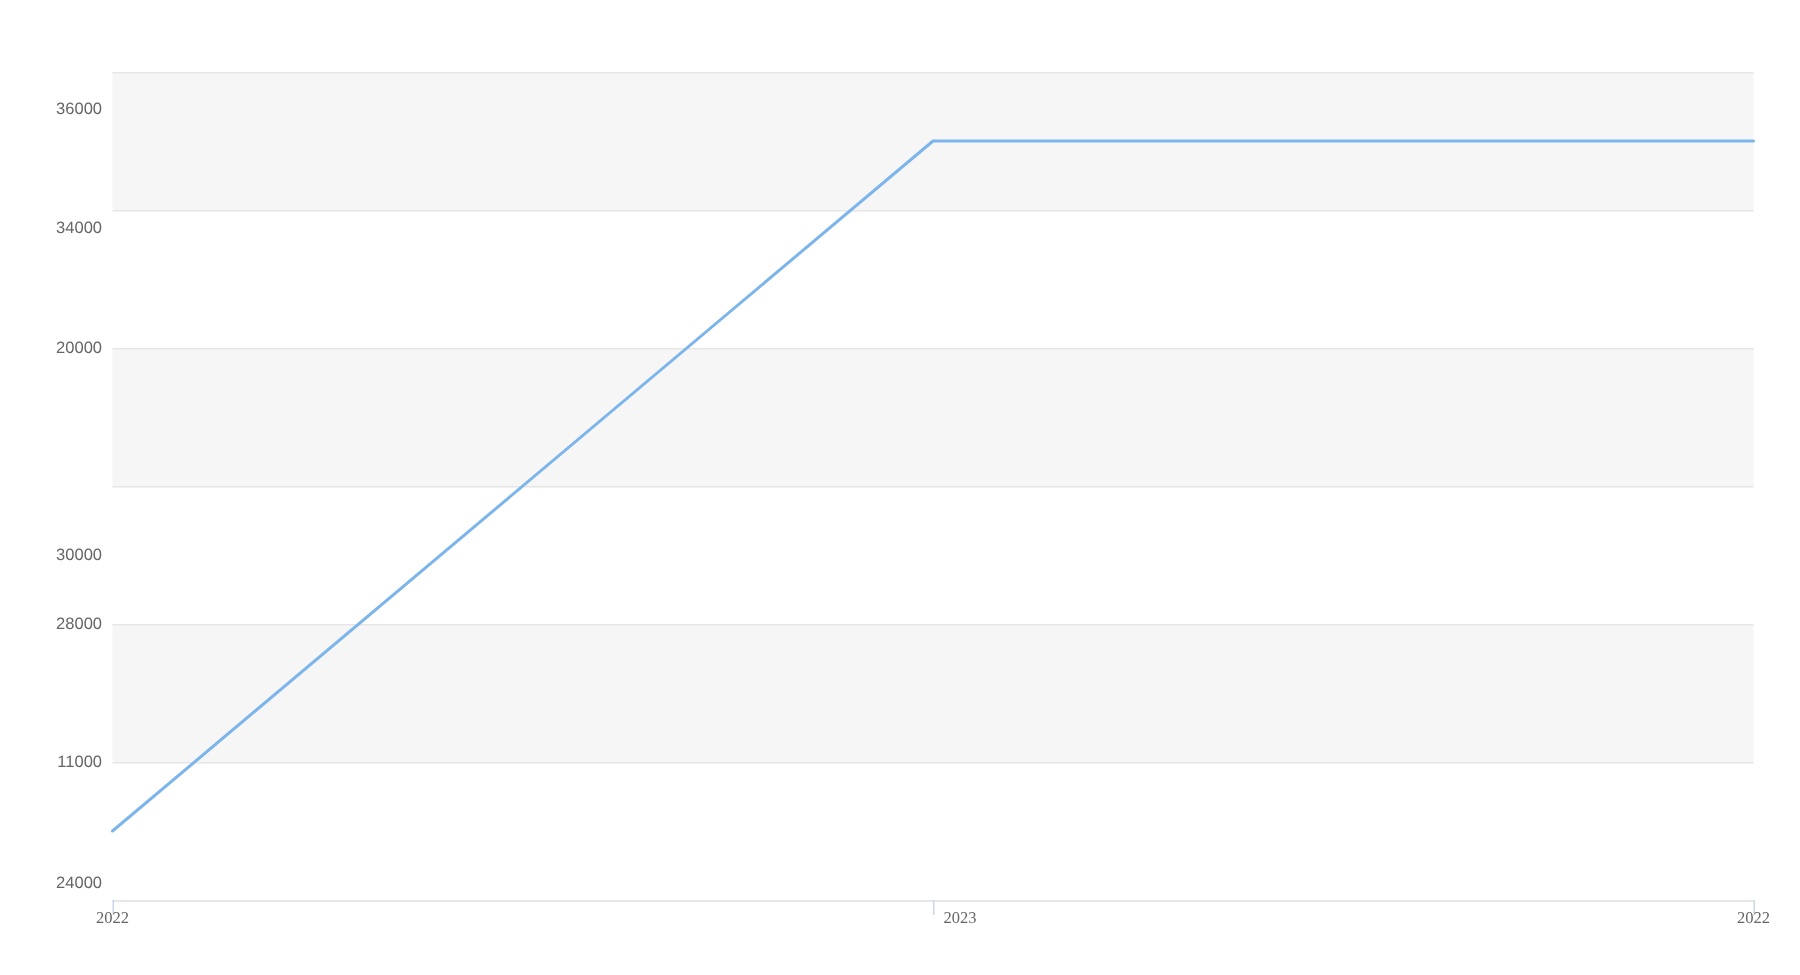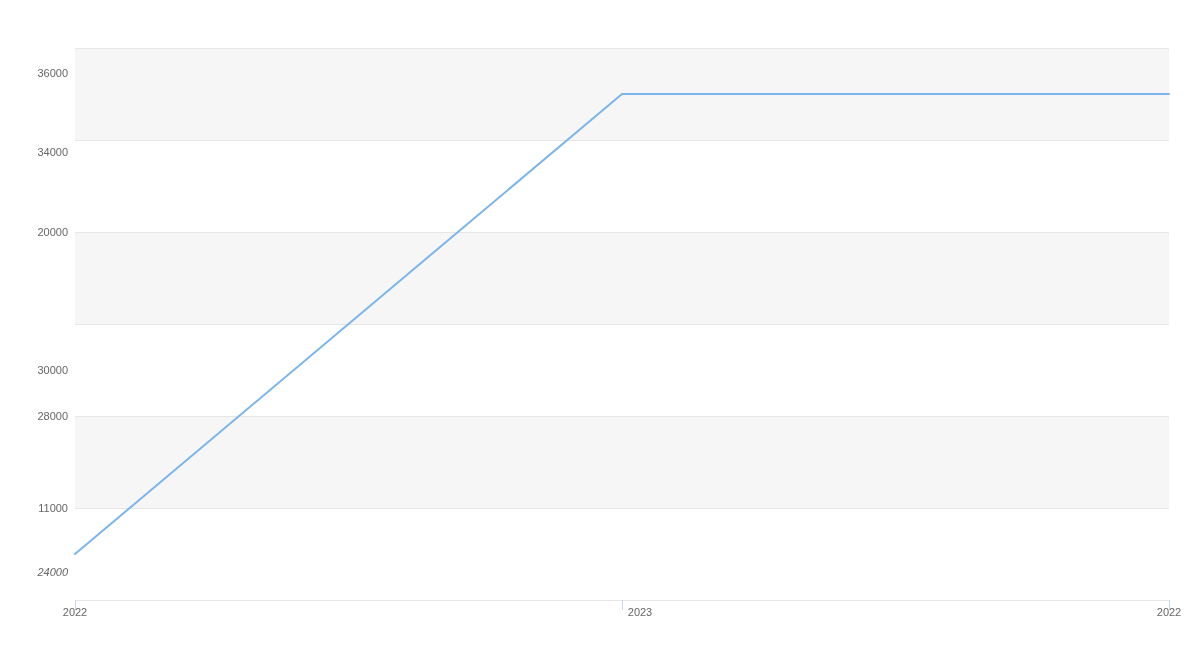--- a/index.html
+++ b/index.html
@@ -54,20 +54,21 @@
     font-size: 11px;
     color: #666666;
     transform: translateY(-50%);
   }
   .x-label {
     position: absolute;
     top: 606px;
     font-size: 11px;
     color: #666666;
     transform: translateX(-50%);
+    font-family: Liberation Serif, serif;
   }
   .x-tick {
     position: absolute;
     width: 1px;
     height: 10px;
     top: 600px;
     background: #ccd6eb;
   }
   svg.line {
     position: absolute;
@@ -98,21 +99,21 @@
       <div class="gridline" style="top: 368px;"></div>
       <div class="gridline" style="top: 276px;"></div>
       <div class="gridline" style="top: 184px;"></div>
       <div class="gridline" style="top: 92px;"></div>
       <div class="gridline" style="top: 0px;"></div>
       <svg class="line">
         <path id="series-path" d="M0 506 L547 46 L1094 46" stroke="#7cb5ec"></path>
       </svg>
   </div>
   <div id="y-axis">
-      <div class="y-label" style="top: 572px; font-style: italic;">24000</div>
+      <div class="y-label" style="top: 589px;">24000</div>
       <div class="y-label" style="top: 508px;">11000</div>
       <div class="y-label" style="top: 416px;">28000</div>
       <div class="y-label" style="top: 324px; margin-top: 46px;">30000</div>
       <div class="y-label" style="top: 232px;">20000</div>
       <div class="y-label" style="top: 152px;">34000</div>
       <div class="y-label" style="top: 60px; margin-top: 13px;">36000</div>
     </div>
   <div id="x-axis">
       <div class="x-tick" style="left: 75px;"></div>
       <div class="x-label" style="left: 75px;">2022</div>

